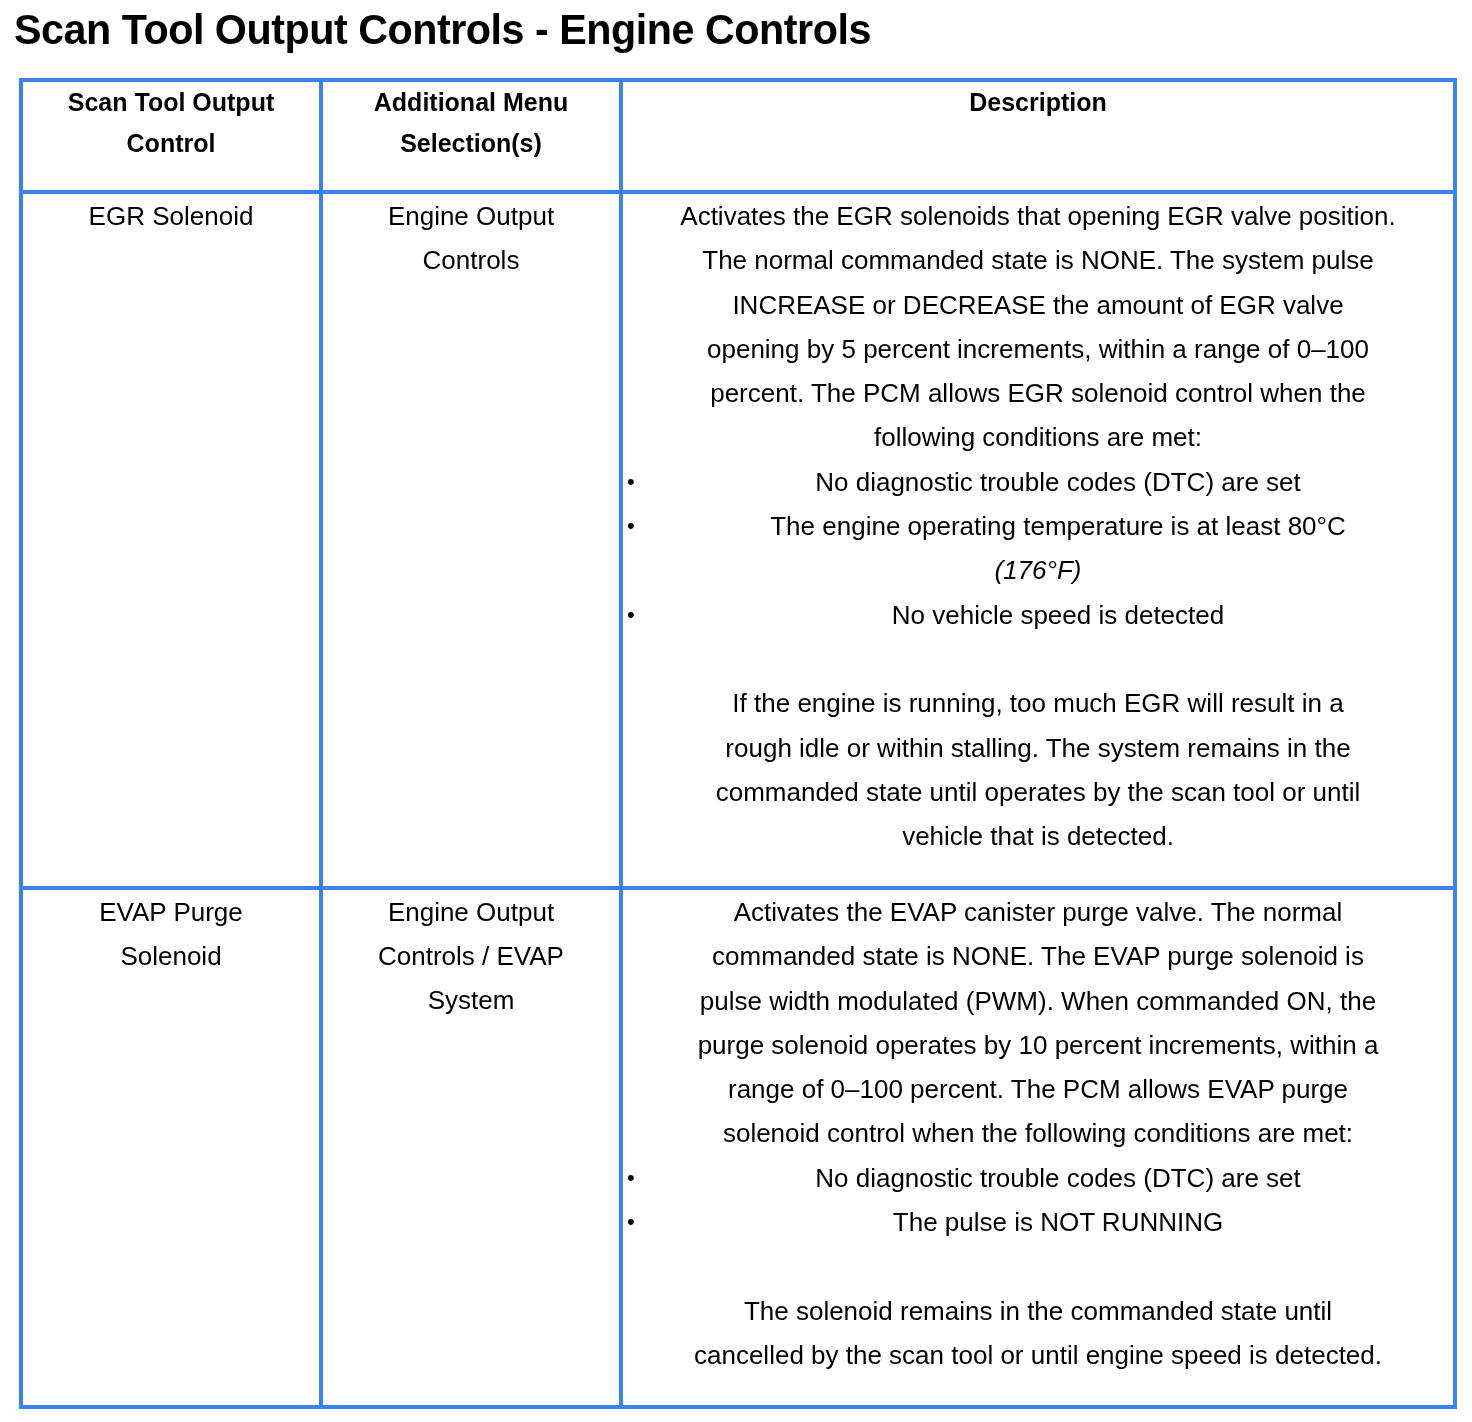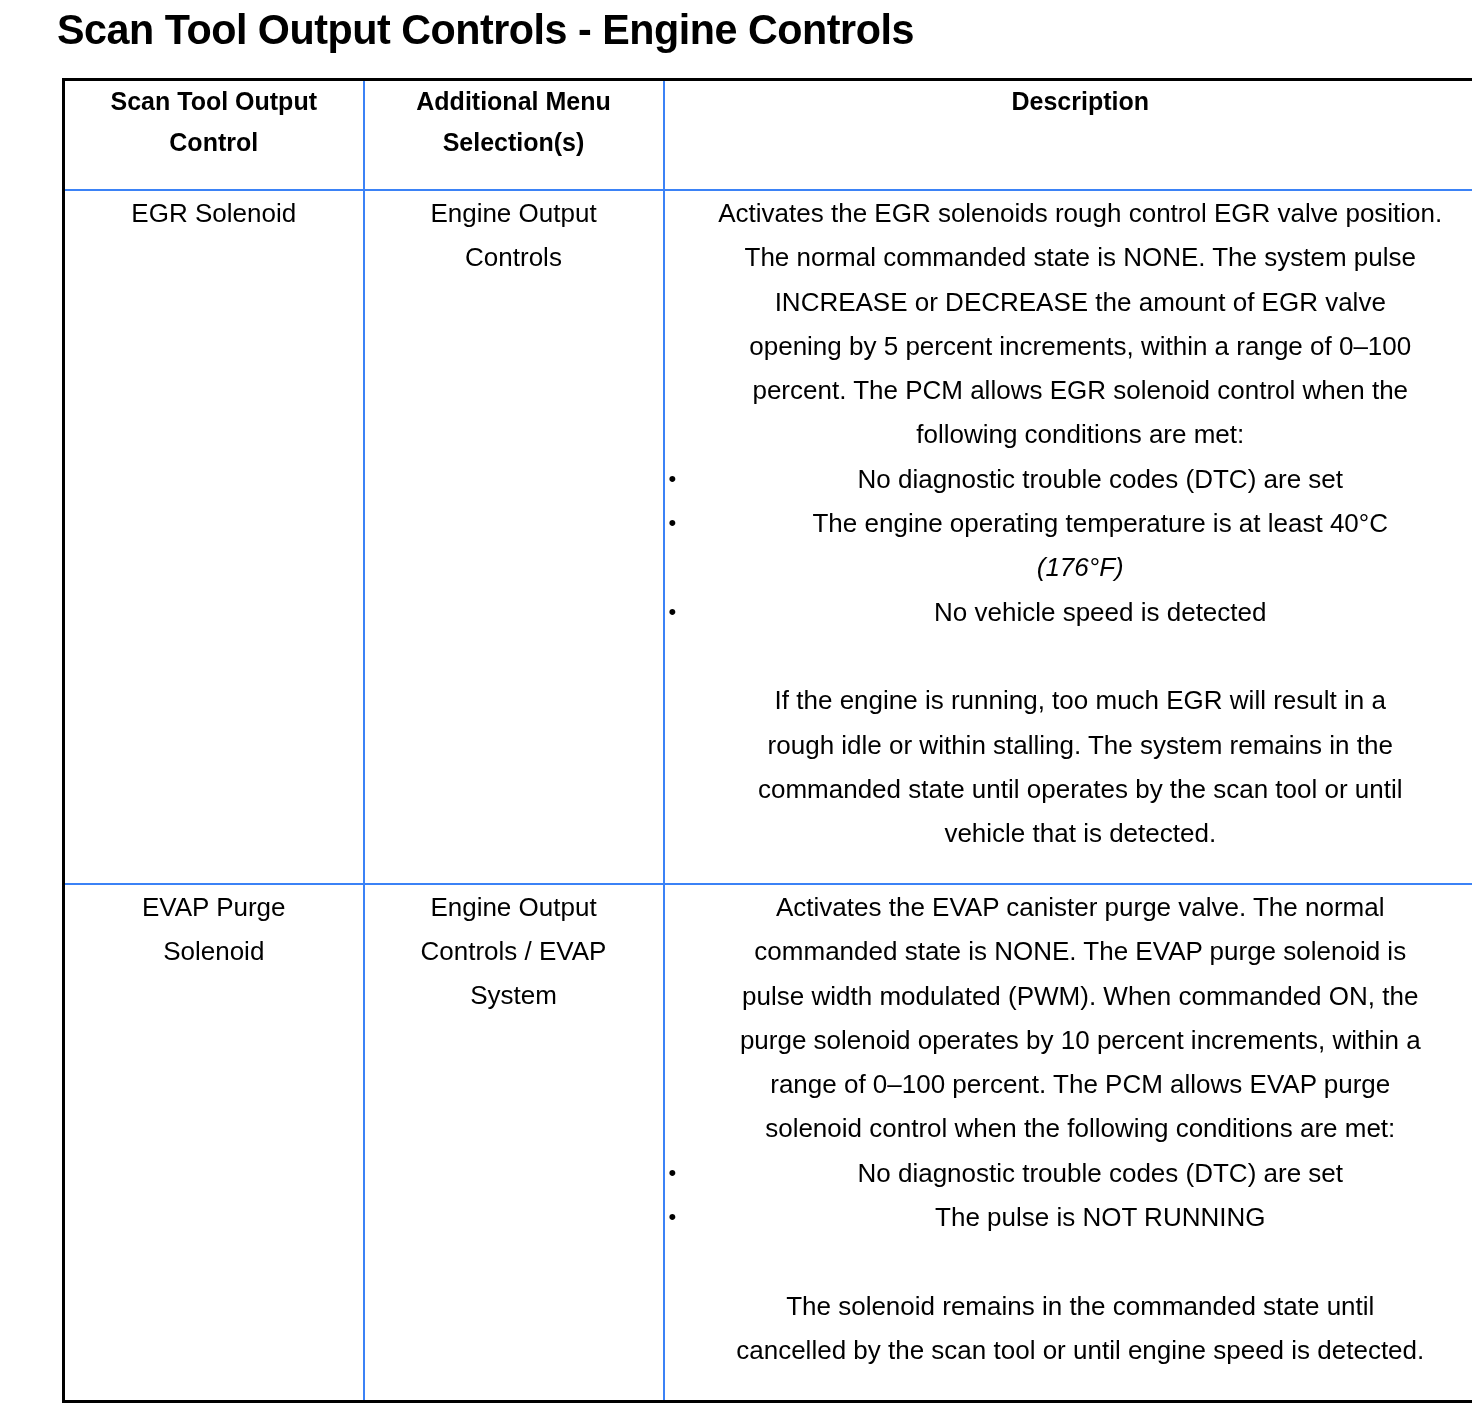--- a/index.html
+++ b/index.html
@@ -13,21 +13,20 @@
     font-family: "Liberation Sans", sans-serif;
     color: #000000;
     overflow: hidden;
   }
 
   .page {
     position: relative;
     width: 1296px;
     height: 1422px;
     box-sizing: border-box;
-    margin-left: 43px;
   }
 
   .doc-title {
     position: absolute;
     left: 14px;
     top: 4px;
     font-family: "Liberation Sans Narrow", "Liberation Sans", sans-serif;
     font-size: 43px;
     font-weight: bold;
     letter-spacing: -0.5px;
@@ -45,21 +44,21 @@
   }
 
   table.ctrl-table {
     border-collapse: collapse;
     width: 1434px;
     table-layout: fixed;
   }
 
   table.ctrl-table td,
   table.ctrl-table th {
-    border: 2px solid #3b82f6;
+    border: 4px solid #3b82f6;
     vertical-align: top;
     padding: 0;
     text-align: center;
   }
 
   
   table.ctrl-table {
     border: 3px solid #000000;
   }
 
@@ -177,36 +176,36 @@
             <span class="ln">EGR Solenoid</span>
           </td>
 
           <td class="col-b-center">
             <span class="ln">Engine Output</span>
             <span class="ln">Controls</span>
           </td>
 
           <td class="desc">
             <p>
-              <span class="para-line">Activates the EGR solenoids rough control EGR valve position.</span>
+              <span class="para-line">Activates the EGR solenoids that opening EGR valve position.</span>
               <span class="para-line">The normal commanded state is NONE. The system pulse</span>
               <span class="para-line">INCREASE or DECREASE the amount of EGR valve</span>
               <span class="para-line">opening by 5 percent increments, within a range of 0–100</span>
               <span class="para-line">percent. The PCM allows EGR solenoid control when the</span>
               <span class="para-line">following conditions are met:</span>
             </p>
 
             <ul class="bullets">
               <li>
                 <span class="bul">•</span>
                 <span>No diagnostic trouble codes (DTC) are set</span>
               </li>
               <li>
                 <span class="bul">•</span>
-                <span>The engine operating temperature is at least 40°C</span>
+                <span>The engine operating temperature is at least 80°C</span>
               </li>
             </ul>
             <span class="cont-line">(176°F)</span>
             <ul class="bullets">
               <li>
                 <span class="bul">•</span>
                 <span>No vehicle speed is detected</span>
               </li>
             </ul>
 

